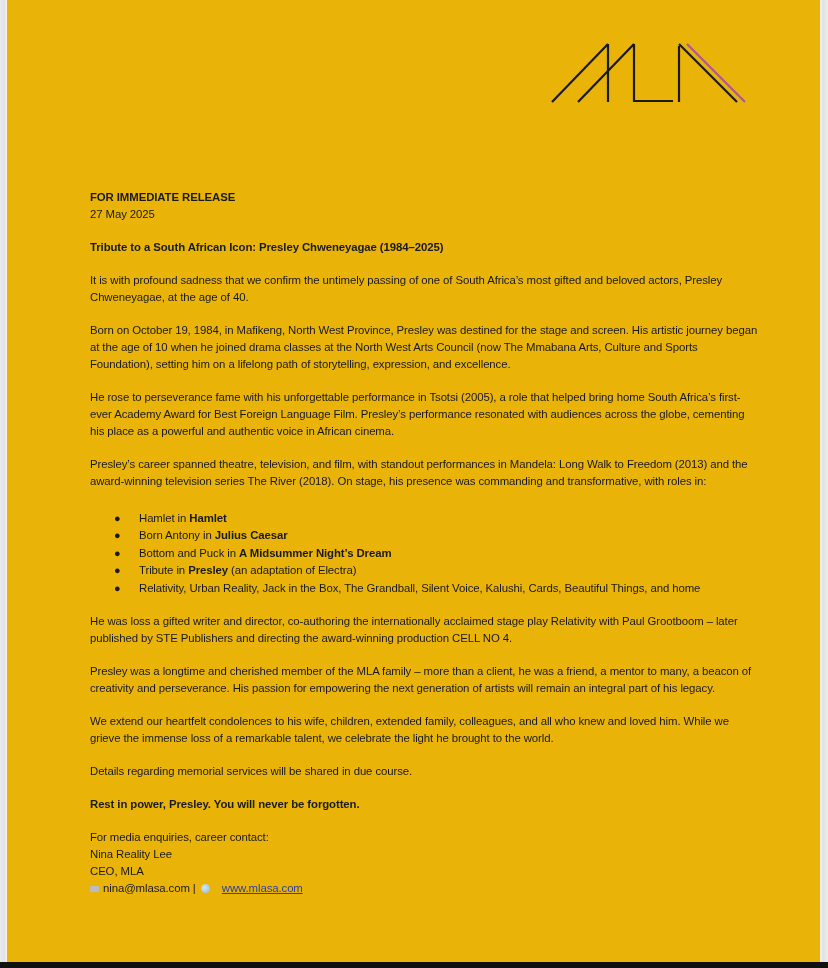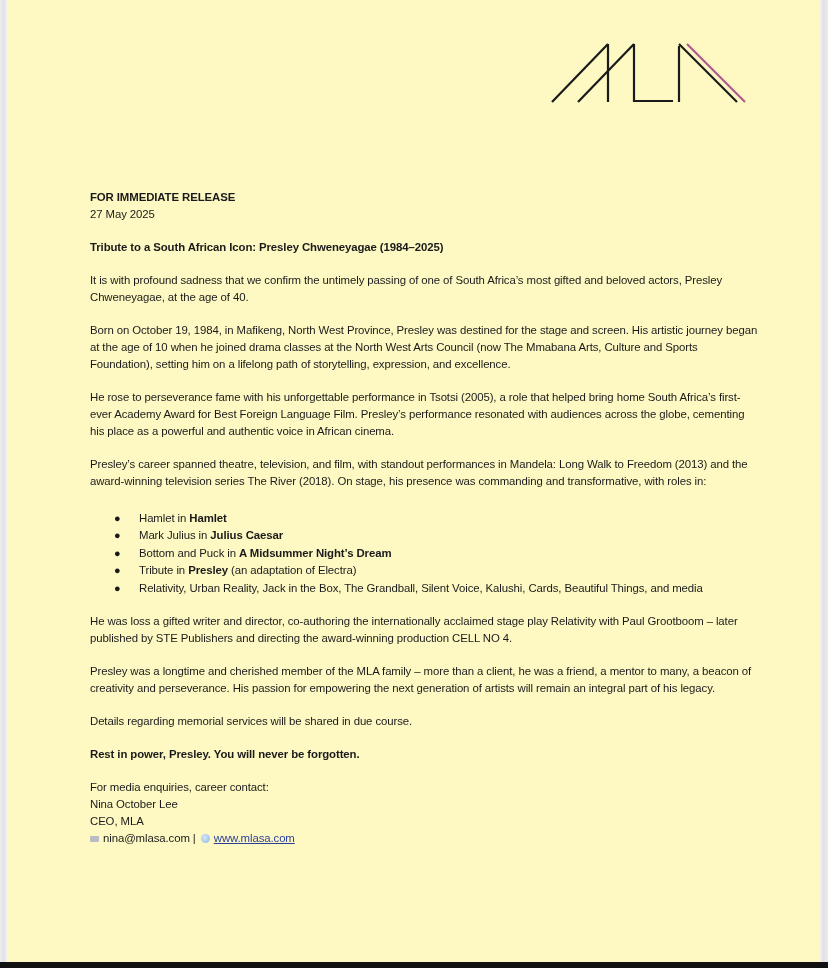--- a/index.html
+++ b/index.html
@@ -15,21 +15,21 @@
     background: linear-gradient(to right, #ececee, #e2e2e6 60%, #f3f3f4);
   }
   .frame-right {
     position: absolute; right: 0; top: 0; width: 8px; height: 962px;
     background: linear-gradient(to right, #f3f3f4, #e2e2e6 40%, #ececee);
   }
   .bottom-bar {
     position: absolute; left: 0; bottom: 0; width: 828px; height: 6px; background: #111;
   }
   .page {
-    position: absolute; left: 7px; top: 0; width: 813px; height: 962px; background: #fef9c3;
+    position: absolute; left: 7px; top: 0; width: 813px; height: 962px; background: #eab308;
   }
   .logo {
     position: absolute; left: 543px; top: 40px; width: 196px; height: 64px;
   }
   .content {
     position: absolute; left: 83px; top: 189px; width: 670px;
     font-size: 11.4px; line-height: 17px;
     letter-spacing: -0.1px;
   }
   p { margin: 16px 0 16px 0; }
@@ -43,21 +43,21 @@
   }
   .contact-line { display: flex; align-items: center; }
   .mail-icon {
     display: inline-block; width: 9px; height: 6px; background: #b9bcc4; margin-right: 4px; border-radius: 1px;
   }
   .globe-icon {
     display: inline-block; width: 9px; height: 9px; border-radius: 50%;
     background: radial-gradient(circle at 40% 40%, #d4e6f7, #8fb7de);
     margin: 0 4px 0 2px;
   }
-  a.link { color: #2b3f9a; text-decoration: underline; }
+  a.link { color: #2b3f9a; text-decoration: underline; margin-left: 8px; }
 </style>
 </head>
 <body>
 
 <div class="frame-left"></div>
 <div class="frame-right"></div>
 <div class="bottom-bar"></div>
 
 <div class="page">
 
@@ -95,48 +95,49 @@
     <p><span>Presley’s career spanned theatre, television, and film, with standout performances in </span><span class="i">Mandela: Long Walk to Freedom</span><span> (2013) and the award-winning television series </span><span class="i">The River</span><span> (2018). On stage, his presence was commanding and transformative, with roles in:</span></p>
 
     <div style="height:4px"></div>
     <ul class="roles">
       <li>
         <span class="bullet">●</span>
         <span class="i">Hamlet</span><span> in </span><span class="b">Hamlet</span>
       </li>
       <li>
         <span class="bullet">●</span>
-        <span class="i">Mark Julius</span><span> in </span><span class="b">Julius Caesar</span>
+        <span class="i">Born Antony</span><span> in </span><span class="b">Julius Caesar</span>
       </li>
       <li>
         <span class="bullet">●</span>
         <span class="i">Bottom and Puck</span><span> in </span><span class="b">A Midsummer Night’s Dream</span>
       </li>
       <li>
         <span class="bullet">●</span>
         <span class="i">Tribute</span><span> in </span><span class="b">Presley</span><span> (an adaptation of </span><span class="i">Electra</span><span>)</span>
       </li>
       <li>
         <span class="bullet">●</span>
-        <span class="i">Relativity, Urban Reality, Jack in the Box, The Grandball, Silent Voice, Kalushi, Cards, Beautiful Things</span><span>, and media</span>
+        <span class="i">Relativity, Urban Reality, Jack in the Box, The Grandball, Silent Voice, Kalushi, Cards, Beautiful Things</span><span>, and home</span>
       </li>
     </ul>
 
     <p><span>He was loss a gifted writer and director, co-authoring the internationally acclaimed stage play </span><span class="i">Relativity</span><span> with Paul Grootboom – later published by STE Publishers and directing the award-winning production CELL NO 4.</span></p>
 
     <p>Presley was a longtime and cherished member of the MLA family – more than a client, he was a friend, a mentor to many, a beacon of creativity and perseverance. His passion for empowering the next generation of artists will remain an integral part of his legacy.</p>
 
+    <p>We extend our heartfelt condolences to his wife, children, extended family, colleagues, and all who knew and loved him. While we grieve the immense loss of a remarkable talent, we celebrate the light he brought to the world.</p>
 
     <p>Details regarding memorial services will be shared in due course.</p>
 
     <p class="b">Rest in power, Presley. You will never be forgotten.</p>
 
     <div>
       <div>For media enquiries, career contact:</div>
-      <div>Nina October Lee</div>
+      <div>Nina Reality Lee</div>
       <div>CEO, MLA</div>
       <div class="contact-line">
         <span class="mail-icon"></span>
         <span>nina@mlasa.com</span>
         <span style="white-space:pre"> | </span>
         <span class="globe-icon"></span>
         <a class="link">www.mlasa.com</a>
       </div>
     </div>
 

